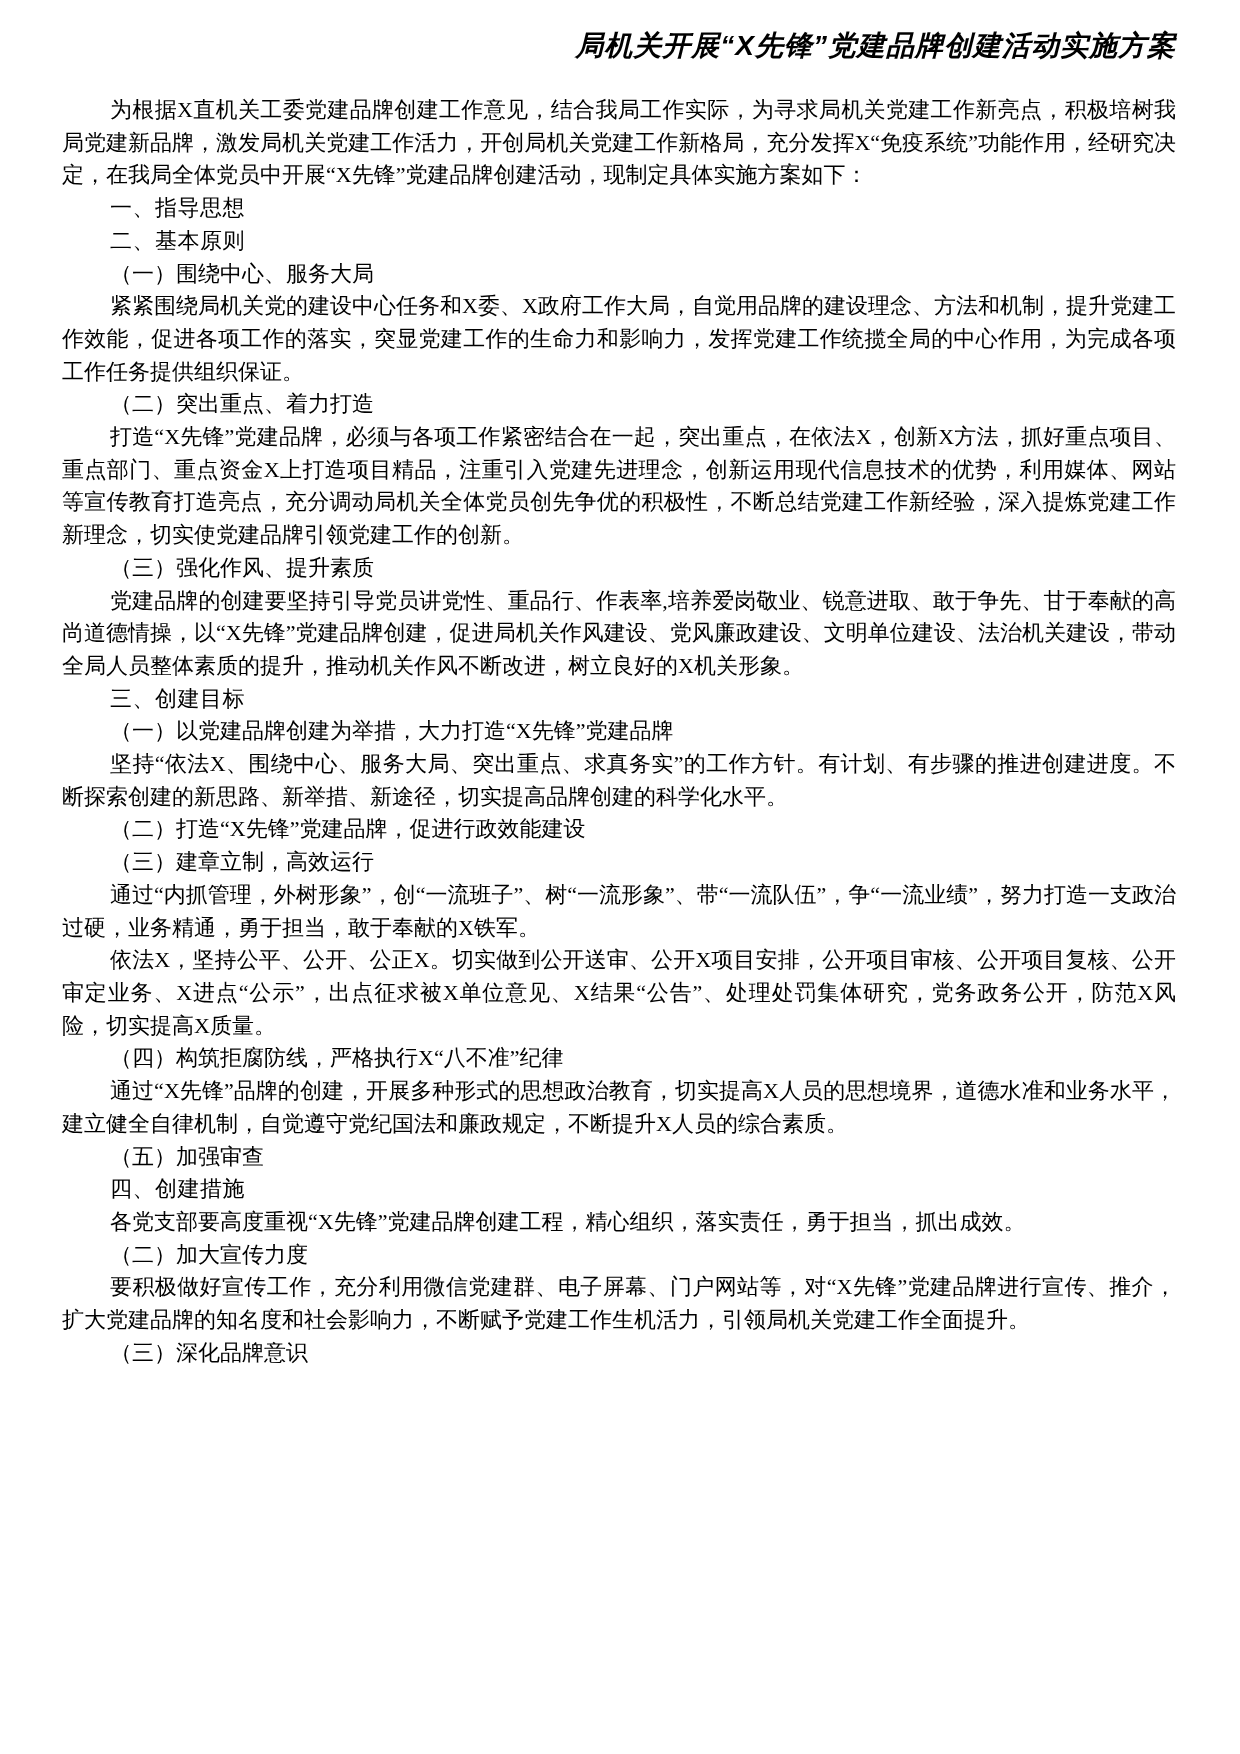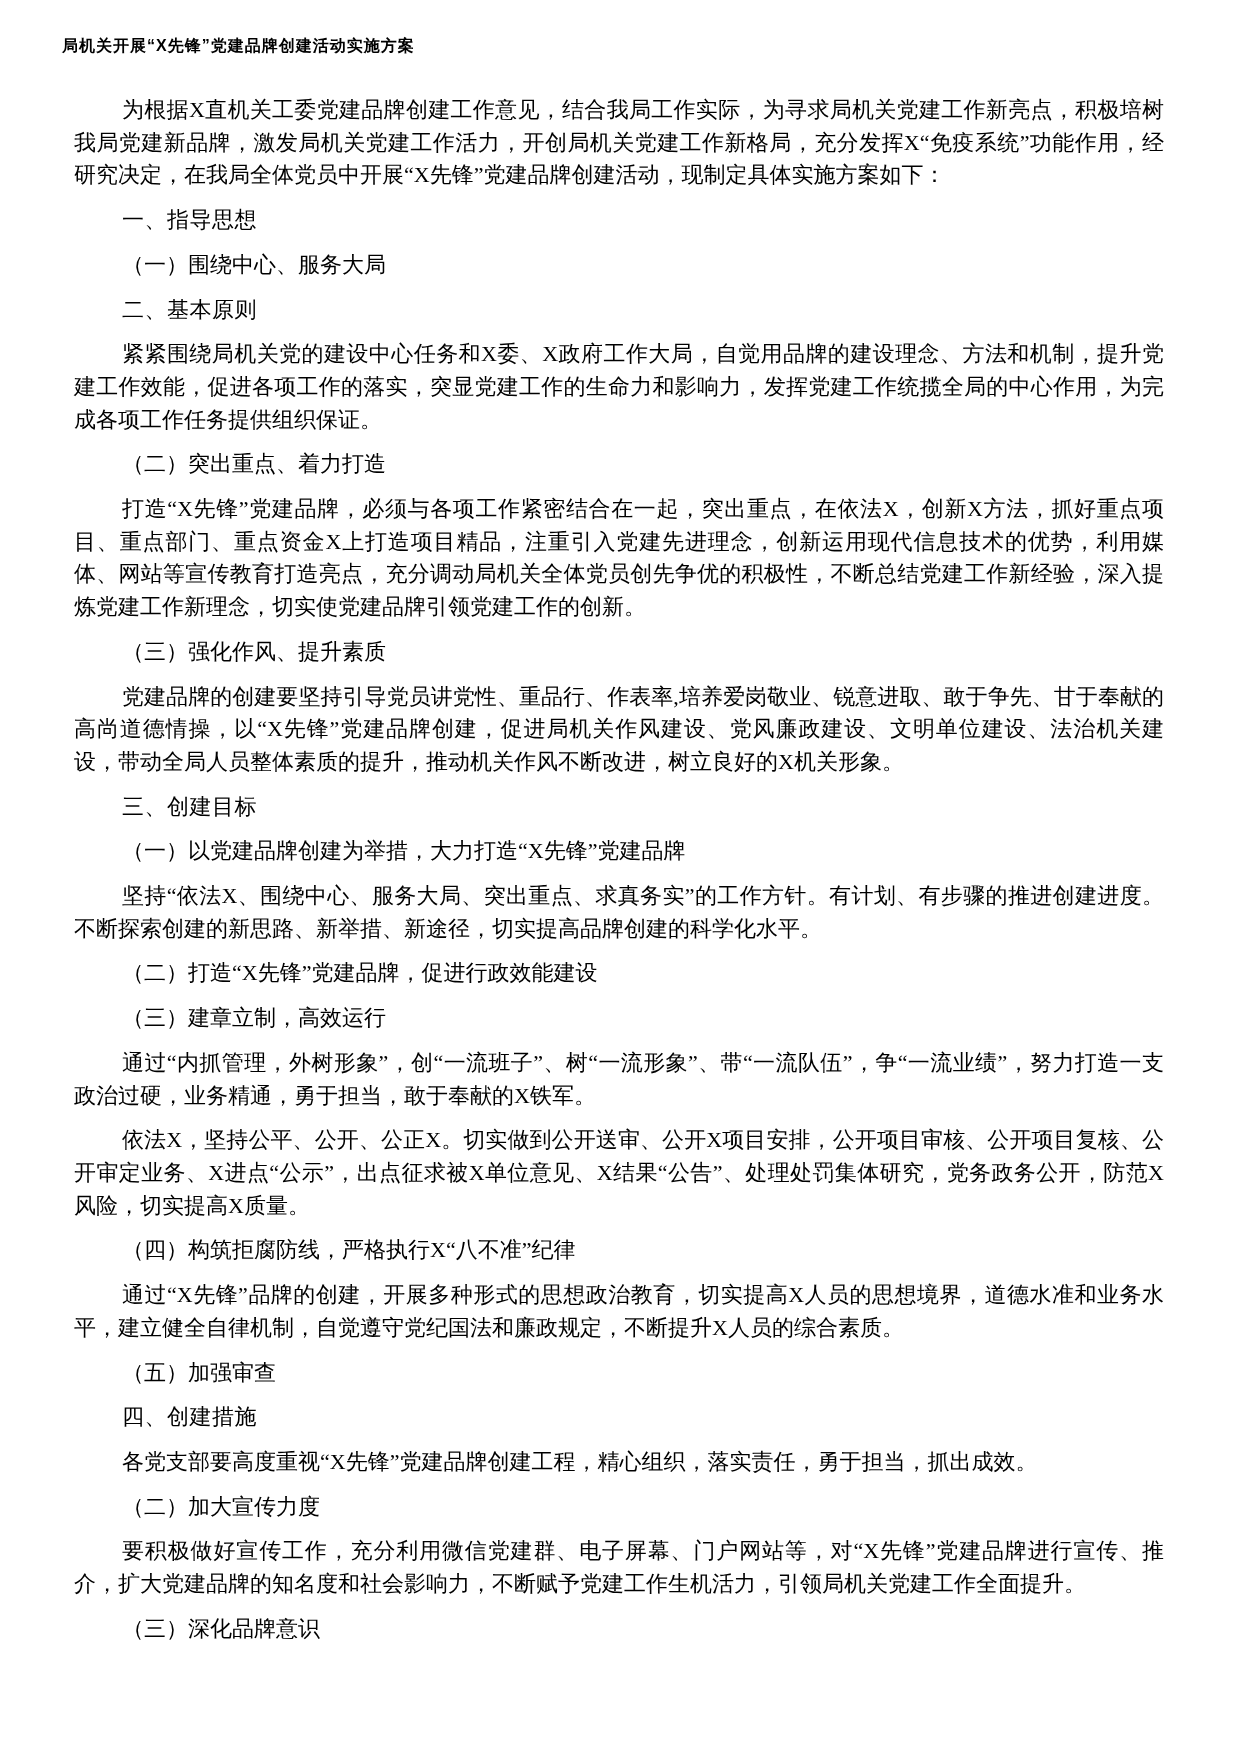--- a/index.html
+++ b/index.html
@@ -16,31 +16,32 @@
   }
   .page {
     box-sizing: border-box;
     width: 1240px;
     height: 1754px;
     padding: 30px 64px 0 62px;
     background: #ffffff;
   }
   .doc-title {
     font-family: "Liberation Sans", "DejaVu Sans", sans-serif;
-    font-size: 16px;
+    font-size: 28px;
     font-weight: bold;
-    text-align: left;
+    text-align: right;
     line-height: 32px;
     margin: 0 0 32px 0;
     letter-spacing: 1px;
+    font-style: italic;
   }
   .blk {
     font-size: 22px;
     line-height: 32.7px;
-    margin: 12px;
+    margin: 0;
     text-indent: 48px;
   }
   .para {
     text-align: justify;
     text-justify: inter-ideograph;
   }
   .heading {
     font-family: "Liberation Sans", "DejaVu Sans", sans-serif;
     font-weight: normal;
     letter-spacing: 0.5px;
@@ -50,22 +51,22 @@
   }
 </style>
 </head>
 <body>
 
 <div class="page">
   <h1 class="doc-title">局机关开展“X先锋”党建品牌创建活动实施方案</h1>
 
   <p class="blk para">为根据X直机关工委党建品牌创建工作意见，结合我局工作实际，为寻求局机关党建工作新亮点，积极培树我局党建新品牌，激发局机关党建工作活力，开创局机关党建工作新格局，充分发挥X“免疫系统”功能作用，经研究决定，在我局全体党员中开展“X先锋”党建品牌创建活动，现制定具体实施方案如下：</p>
   <p class="blk heading">一、指导思想</p>
+  <p class="blk heading">二、基本原则</p>
   <p class="blk sub">（一）围绕中心、服务大局</p>
-  <p class="blk heading">二、基本原则</p>
   <p class="blk para">紧紧围绕局机关党的建设中心任务和X委、X政府工作大局，自觉用品牌的建设理念、方法和机制，提升党建工作效能，促进各项工作的落实，突显党建工作的生命力和影响力，发挥党建工作统揽全局的中心作用，为完成各项工作任务提供组织保证。</p>
   <p class="blk sub">（二）突出重点、着力打造</p>
   <p class="blk para">打造“X先锋”党建品牌，必须与各项工作紧密结合在一起，突出重点，在依法X，创新X方法，抓好重点项目、重点部门、重点资金X上打造项目精品，注重引入党建先进理念，创新运用现代信息技术的优势，利用媒体、网站等宣传教育打造亮点，充分调动局机关全体党员创先争优的积极性，不断总结党建工作新经验，深入提炼党建工作新理念，切实使党建品牌引领党建工作的创新。</p>
   <p class="blk sub">（三）强化作风、提升素质</p>
   <p class="blk para">党建品牌的创建要坚持引导党员讲党性、重品行、作表率,培养爱岗敬业、锐意进取、敢于争先、甘于奉献的高尚道德情操，以“X先锋”党建品牌创建，促进局机关作风建设、党风廉政建设、文明单位建设、法治机关建设，带动全局人员整体素质的提升，推动机关作风不断改进，树立良好的X机关形象。</p>
   <p class="blk heading">三、创建目标</p>
   <p class="blk sub">（一）以党建品牌创建为举措，大力打造“X先锋”党建品牌</p>
   <p class="blk para">坚持“依法X、围绕中心、服务大局、突出重点、求真务实”的工作方针。有计划、有步骤的推进创建进度。不断探索创建的新思路、新举措、新途径，切实提高品牌创建的科学化水平。</p>
   <p class="blk sub">（二）打造“X先锋”党建品牌，促进行政效能建设</p>
   <p class="blk sub">（三）建章立制，高效运行</p>

